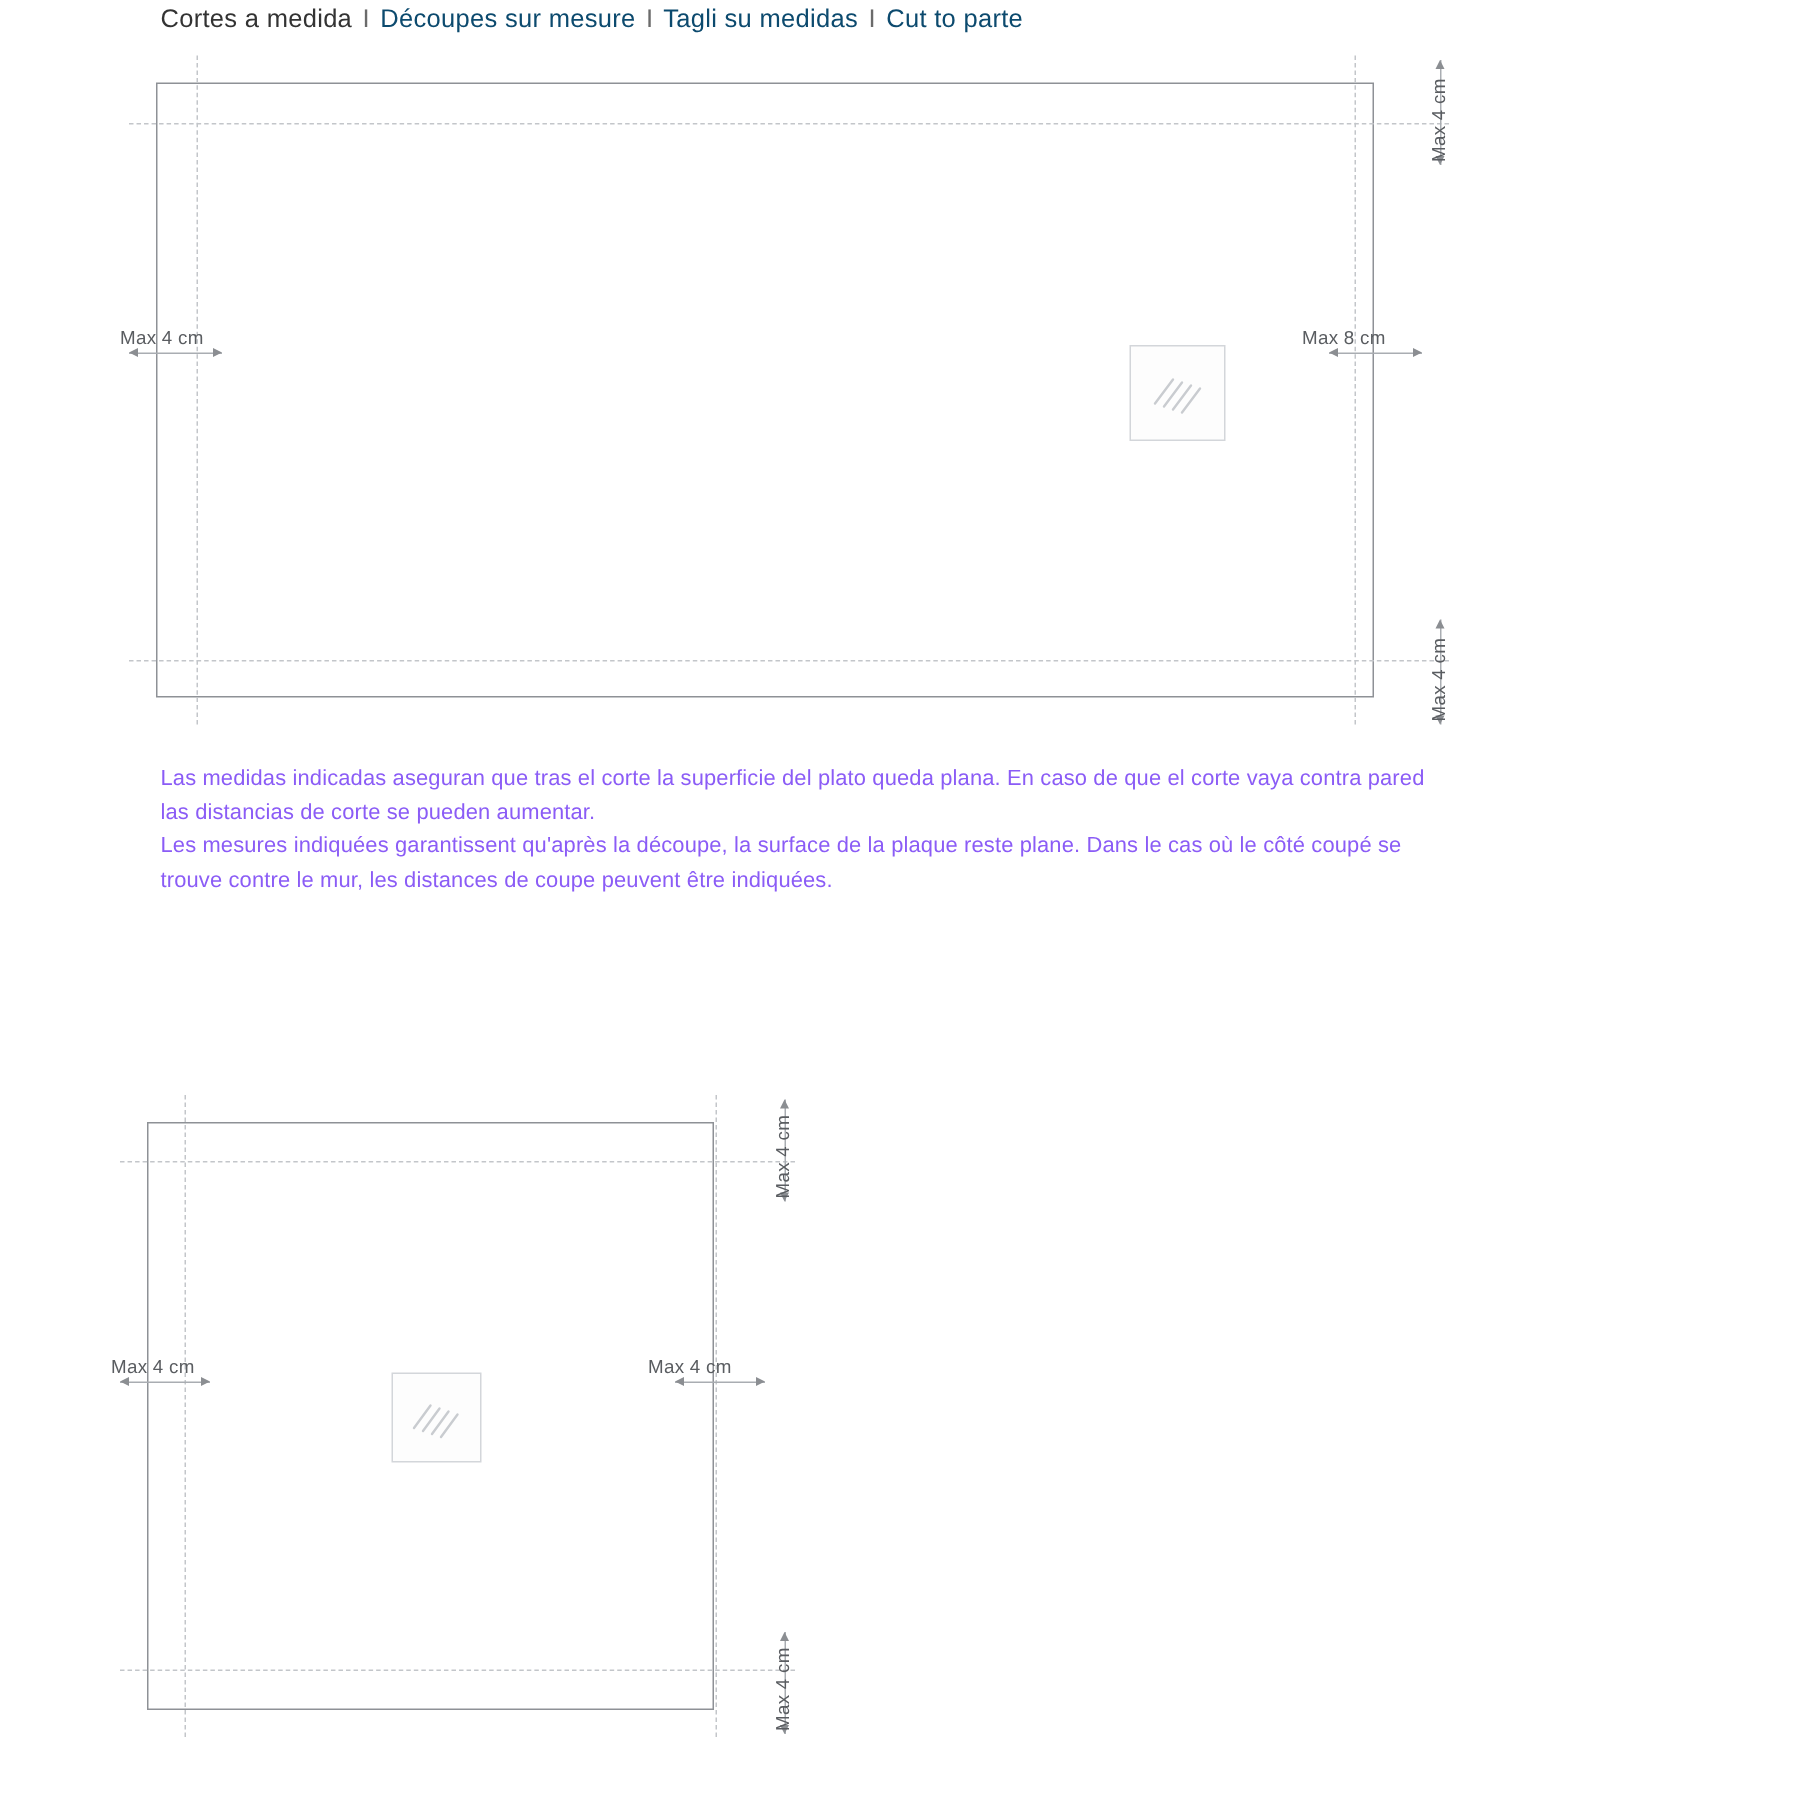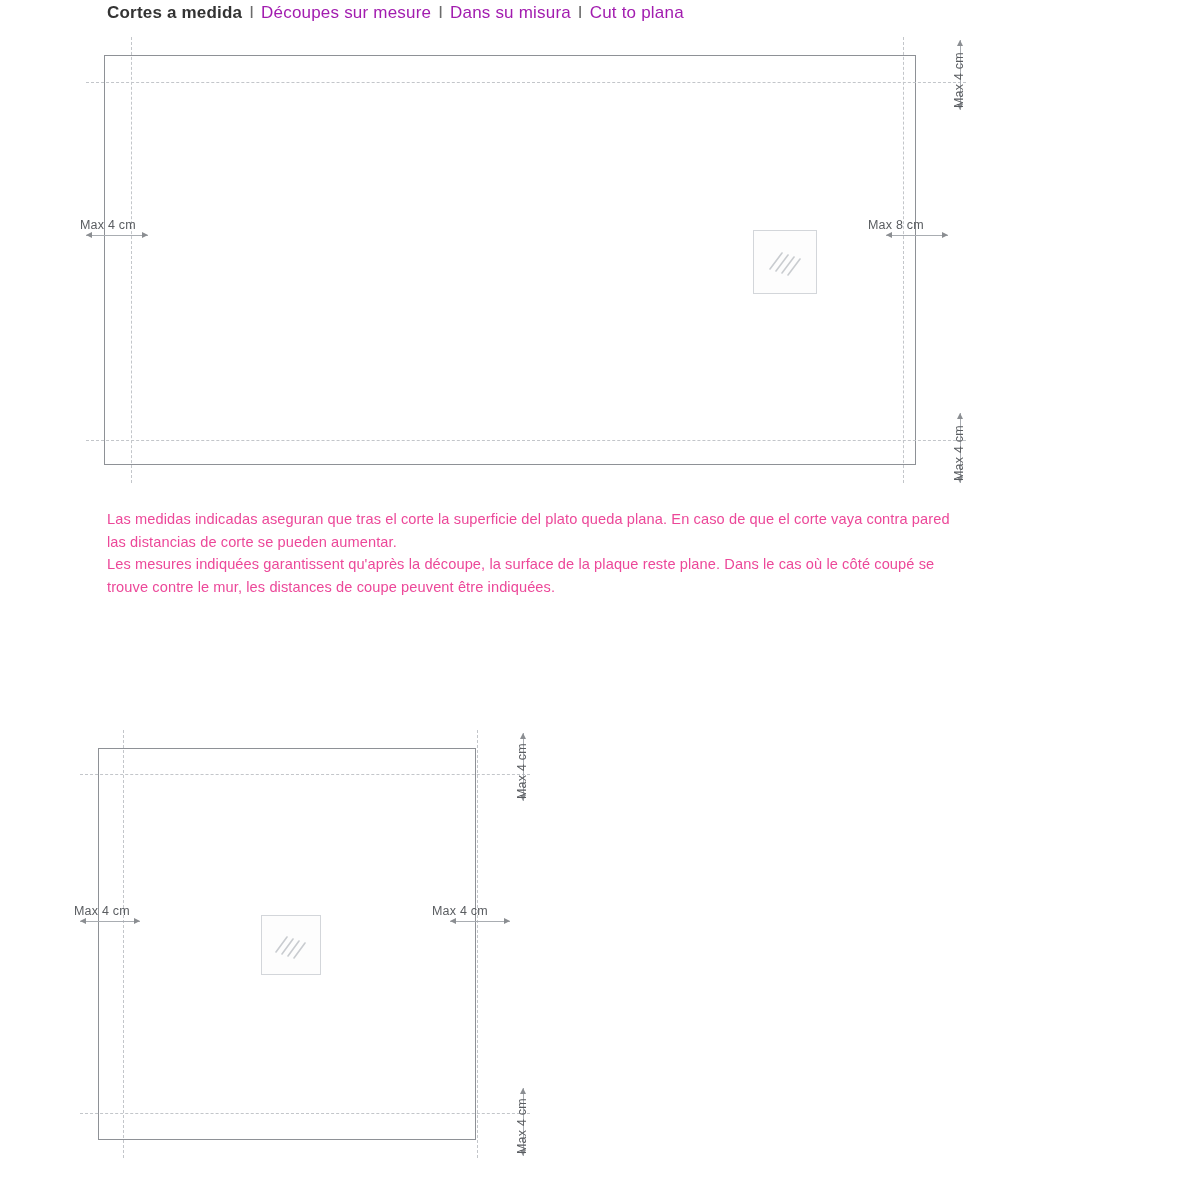--- a/index.html
+++ b/index.html
@@ -25,23 +25,23 @@
   
   .title {
     position: absolute;
     left: 107px;
     top: 3px;
     font-size: 17px;
     letter-spacing: 0.2px;
     white-space: nowrap;
     color: #333333;
   }
-  .title .t-es { font-weight: bold; }
+  .title .t-es { font-weight: normal; }
   .title .sep { color: #6b6b6b; padding: 0 2px; }
-  .title .t-rest { font-weight: normal; color: #a21caf; }
+  .title .t-rest { font-weight: normal; color: #0c4a6e; }
 
   
   .tray {
     position: absolute;
     border: 1px solid #8e9196;
     background: #ffffff;
     box-sizing: border-box;
   }
   .dash-v, .dash-h {
     position: absolute;
@@ -108,38 +108,38 @@
   .drain svg { display: block; }
 
   
   .notes {
     position: absolute;
     left: 107px;
     top: 508px;
     width: 845px;
     font-size: 14.6px;
     line-height: 22.5px;
-    color: #ec4899;
+    color: #8b5cf6;
     letter-spacing: 0.1px;
   }
   .notes p { margin: 0; }
 </style>
 </head>
 <body>
 
 <div class="page">
 
   <div class="title">
     <span class="t-es">Cortes a medida</span>
     <span class="sep">I</span>
     <span class="t-rest">Découpes sur mesure</span>
     <span class="sep">I</span>
-    <span class="t-rest">Dans su misura</span>
+    <span class="t-rest">Tagli su medidas</span>
     <span class="sep">I</span>
-    <span class="t-rest">Cut to plana</span>
+    <span class="t-rest">Cut to parte</span>
   </div>
 
   <div>
 
     <div class="tray" style="left:104px; top:55px; width:812px; height:410px;"></div>
 
     <div class="dash-v" style="left:131px; top:37px; height:446px;"></div>
     <div class="dash-v" style="left:903px; top:37px; height:446px;"></div>
     <div class="dash-h" style="left:86px; top:82px; width:880px;"></div>
     <div class="dash-h" style="left:86px; top:440px; width:880px;"></div>

